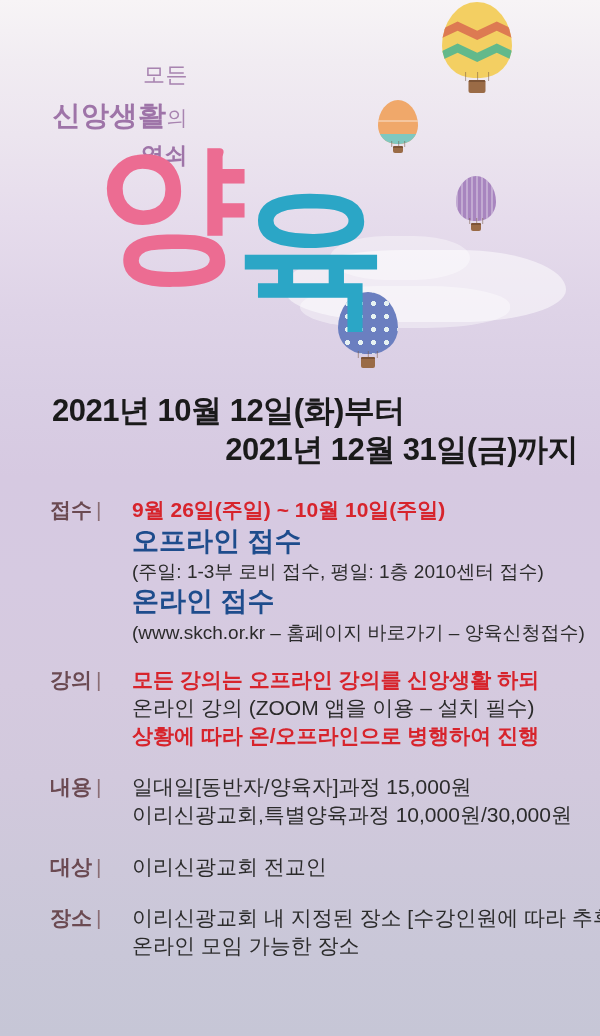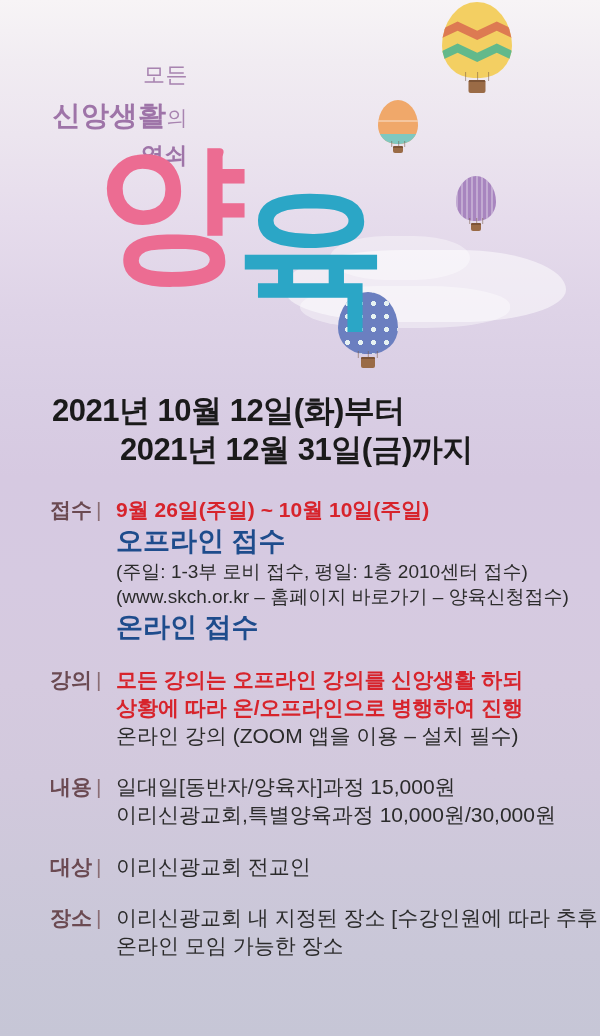--- a/index.html
+++ b/index.html
@@ -141,25 +141,25 @@
     position:absolute; left:0; top:392px; width:578px;
     text-align:left;
     color:#1a1a1a;
   }
   .date-line{
     font-size:31px; font-weight:700; letter-spacing:-.5px;
     line-height:1.25;
     white-space:nowrap;
   }
   #date-from{ padding-left:52px; }
-  #date-to  { padding-left:120px; }
+  #date-to  { padding-left:120px;text-align:right; }
 
   
   #info { position:absolute; left:0; top:496px; width:600px; }
-  .row { position:relative; margin-bottom:11px; }
+  .row { position:relative; margin-bottom:11px;padding-left:16px; }
   .row .label{
     position:absolute; left:50px; top:0;
     width:58px;
     font-size:21px; font-weight:700; color:#6b4a52;
     white-space:nowrap;
   }
   .row .label .bar{ color:#8a6d74; font-weight:400; padding-left:4px; }
   .row .body{ padding-left:116px; }
 
   .ln { white-space:nowrap; line-height:1.32; }
@@ -255,30 +255,30 @@
     <div class="date-line" id="date-to">2021년 12월 31일(금)까지</div>
   </div>
 
   <div id="info">
       <div class="row spaced">
         <div class="label"><span>접수</span><span class="bar">|</span></div>
         <div class="body">
           <div class="ln red"><span>9월 26일(주일) ~ 10월 10일(주일)</span></div>
           <div class="ln blue"><span>오프라인 접수</span></div>
           <div class="ln plain"><span>(주일: 1-3부 로비 접수, 평일: 1층 2010센터 접수)</span></div>
+          <div class="ln blue"><span>온라인 접수</span></div>
           <div class="ln plain"><span>(www.skch.or.kr – 홈페이지 바로가기 – 양육신청접수)</span></div>
-          <div class="ln blue"><span>온라인 접수</span></div>
         </div>
       </div>
       <div class="row spaced2">
         <div class="label"><span>강의</span><span class="bar">|</span></div>
         <div class="body">
           <div class="ln red"><span>모든 강의는 오프라인 강의를 신앙생활 하되</span></div>
+          <div class="ln plain-lg"><span>온라인 강의 (ZOOM 앱을 이용 – 설치 필수)</span></div>
           <div class="ln red"><span>상황에 따라 온/오프라인으로 병행하여 진행</span></div>
-          <div class="ln plain-lg"><span>온라인 강의 (ZOOM 앱을 이용 – 설치 필수)</span></div>
         </div>
       </div>
       <div class="row spaced2">
         <div class="label"><span>내용</span><span class="bar">|</span></div>
         <div class="body">
           <div class="ln plain-lg"><span>일대일[동반자/양육자]과정  15,000원</span></div>
           <div class="ln plain-lg"><span>이리신광교회,특별양육과정  10,000원/30,000원</span></div>
         </div>
       </div>
       <div class="row spaced2">

